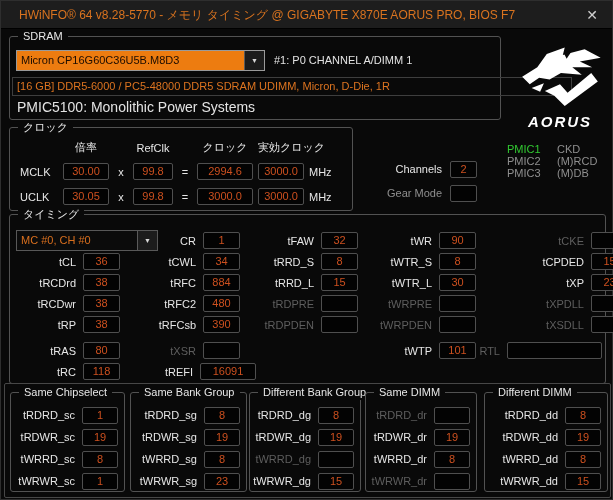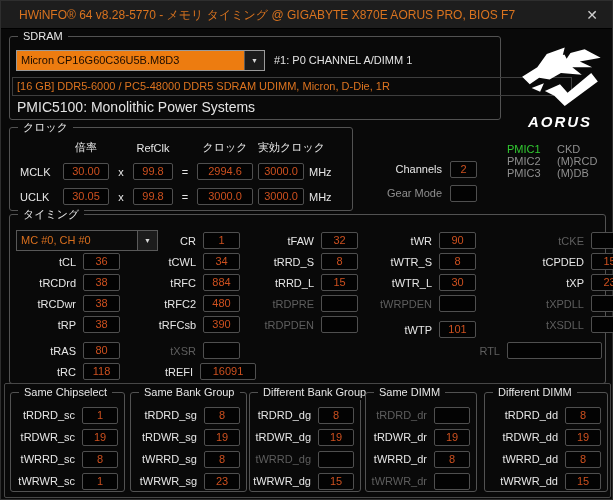--- a/index.html
+++ b/index.html
@@ -246,20 +246,24 @@
         </div>
       <div class="trow">
           <span class="lbl">tWTR_S</span>
           <span class="vbox">8</span>
         </div>
       <div class="trow">
           <span class="lbl">tWTR_L</span>
           <span class="vbox">30</span>
         </div>
       <div class="trow dis">
+          <span class="lbl">tWRPRE</span>
+          <span class="vbox"></span>
+        </div>
+      <div class="trow dis">
           <span class="lbl">tWRPDEN</span>
           <span class="vbox"></span>
         </div>
       <div class="trow gap">
           <span class="lbl">tWTP</span>
           <span class="vbox">101</span>
         </div>
     </div>
 
     <div class="tstack" style="left:518px;top:15px;width:100px;">

